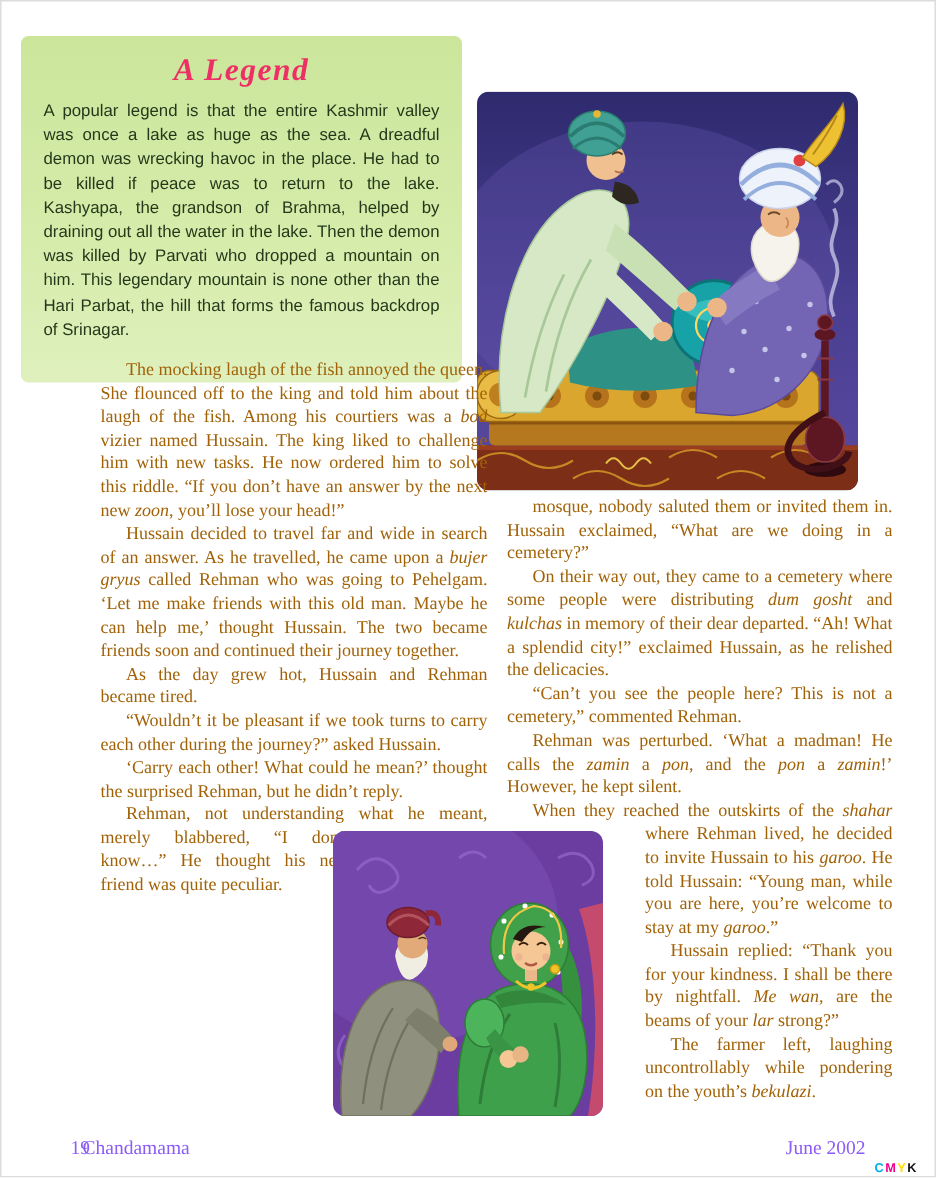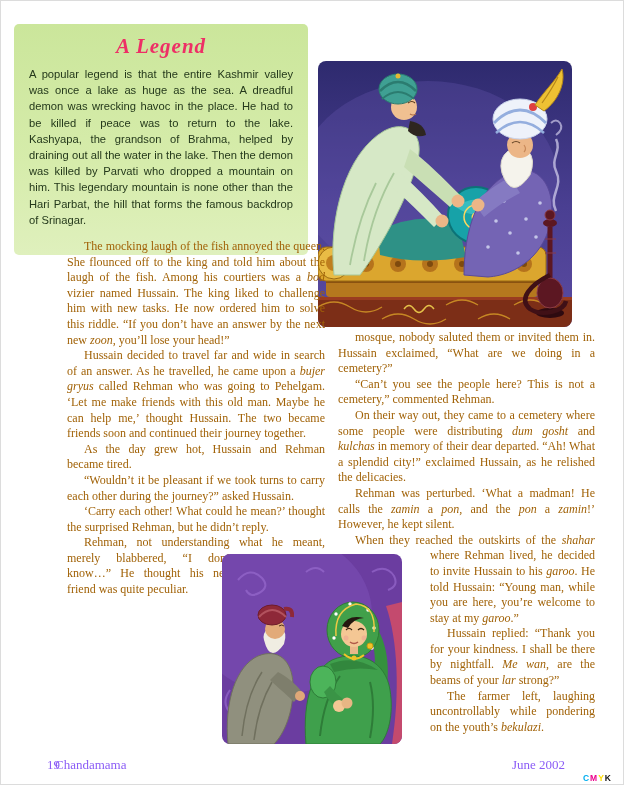--- a/index.html
+++ b/index.html
@@ -42,21 +42,21 @@
   .illus { position:absolute; border-radius:8px; overflow:hidden; }
   .illus-top    { left:318px; top:61px;  width:254px; height:266px; }
   .illus-bottom { left:222px; top:554px; width:180px; height:190px; }
   .illus svg { display:block; width:100%; height:100%; }
 
   
   .footer { position:absolute; left:47px; top:757px; width:530px; height:16px;
             font-size:13px; color:#8b5cf6; }
   .footer .f-left  { position:absolute; left:8px; }
   .footer .f-center{ position:absolute; left:0; right:0; text-align:left; }
-  .footer .f-right { position:absolute; right:12px; }
+  .footer .f-right { position:absolute; right:0; }
 
   
   .cmyk { position:absolute; right:12px; bottom:2px;
           font-family:Liberation Sans, sans-serif; font-size:8.5px; font-weight:bold;
           letter-spacing:1px; }
   .cmyk .c { color:#00AEEF; }
   .cmyk .m { color:#EC008C; }
   .cmyk .y { color:#FFDD00; }
   .cmyk .k { color:#111111; }
 </style>
@@ -258,22 +258,22 @@
         <path d="M122 100 q10 9 20 1" stroke="#f0c428" stroke-width="2" fill="none"></path>
         <circle cx="132" cy="104" r="2.5" fill="#f0c428"></circle>
       </g>
     </svg>
   </figure>
 
   <section class="col col-right">
     <div class="push-l"></div>
     <div class="hole-l"></div>
     <p class="para">mosque, nobody saluted them or invited them in. Hussain exclaimed, “What are we doing in a cemetery?”</p>
+    <p class="para">On their way out, they came to a cemetery where some people were distributing <i>dum gosht</i> and <i>kulchas</i> in memory of their dear departed. “Ah! What a splendid city!” exclaimed Hussain, as he relished the delicacies.</p>
     <p class="para">“Can’t you see the people here? This is not a cemetery,” commented Rehman.</p>
-    <p class="para">On their way out, they came to a cemetery where some people were distributing <i>dum gosht</i> and <i>kulchas</i> in memory of their dear departed. “Ah! What a splendid city!” exclaimed Hussain, as he relished the delicacies.</p>
     <p class="para">Rehman was perturbed. ‘What a madman! He calls the <i>zamin</i> a <i>pon</i>, and the <i>pon</i> a <i>zamin</i>!’ However, he kept silent.</p>
     <p class="para">When they reached the outskirts of the <i>shahar</i> where Rehman lived, he decided to invite Hussain to his <i>garoo</i>. He told Hussain: “Young man, while you are here, you’re welcome to stay at my <i>garoo</i>.”</p>
     <p class="para">Hussain replied: “Thank you for your kindness. I shall be there by nightfall. <i>Me wan</i>, are the beams of your <i>lar</i> strong?”</p>
     <p class="para">The farmer left, laughing uncontrollably while pondering on the youth’s <i>bekulazi</i>.</p>
   </section>
 
   <footer class="footer">
     <span class="f-left">Chandamama</span>
     <span class="f-center">19</span>
     <span class="f-right">June 2002</span>

